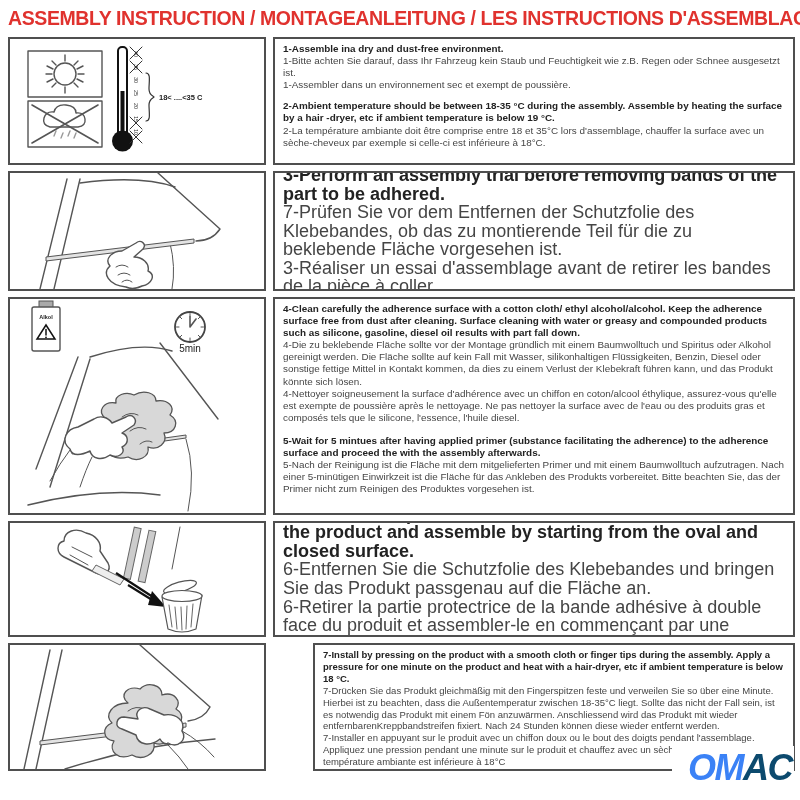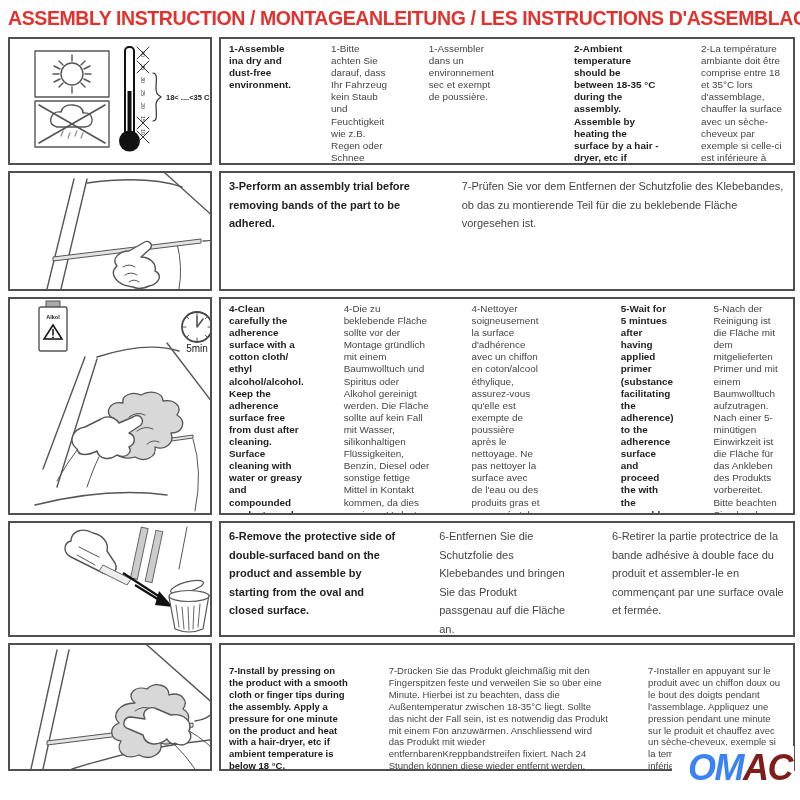--- a/index.html
+++ b/index.html
@@ -1,47 +1,47 @@
 <!DOCTYPE html>
 <html><head>
 <meta charset="utf-8">
 <style>
   html,body{margin:0;padding:0;background:#fff;}
   .page{width:800px;height:800px;position:relative;background:#fff;box-sizing:border-box;padding:0 5px 0 8px;overflow:hidden;
         font-family:"Liberation Sans", sans-serif;}
   .title{margin:0;padding:7px 0 7px 0;text-align:center;color:#E0322E;font-weight:bold;
          font-size:19.5px;letter-spacing:-0.4px;white-space:nowrap;}
   .row{display:flex;gap:7px;margin-bottom:6px;}
-  .cell-ill{width:204px;flex:none;border:2px solid #4f4f4f;background:#fff;box-sizing:border-box;overflow:hidden;padding-left:7px;}
+  .cell-ill{width:258px;flex:none;border:2px solid #4f4f4f;background:#fff;box-sizing:border-box;overflow:hidden;}
   .cell-ill svg{display:block;}
   .cell-text{flex:1;border:2px solid #4f4f4f;background:#fff;box-sizing:border-box;overflow:hidden;
-             padding:4px 8px;display:flex;flex-direction:row;gap:40px;}
+             padding:4px 8px;display:flex;flex-direction:column;}
   .cell-text p{margin:0;}
   .sm p{font-size:9.9px;line-height:12.1px;}
   .xs p{font-size:9.5px;line-height:11.9px;}
-  .md p{font-size:11px;line-height:18.6px;max-width:532px;}
+  .md p{font-size:18px;line-height:18.6px;max-width:532px;}
   .gap8{height:9px;flex:none;}
   .gap12{height:11px;flex:none;}
   .vcenter{justify-content:center;}
-  .pt12{padding-top:20px;}
+  .pt12{padding-top:4px;margin-left:40px;}
   .b{font-weight:bold;color:#222;}
   .r{color:#454545;}
   
   .ln{fill:none;stroke:#555;stroke-width:1.4;stroke-linecap:round;stroke-linejoin:round;}
   .ln2{fill:none;stroke:#444;stroke-width:1.8;stroke-linecap:round;}
   .fillw{fill:#fff;stroke:#555;stroke-width:1.4;stroke-linejoin:round;}
   .grayfill{fill:#d8d8d8;stroke:#555;stroke-width:1.3;stroke-linejoin:round;}
   .strip{fill:#e3e3e3;stroke:#555;stroke-width:1;}
   .tick-num{font-family:"Liberation Sans",sans-serif;font-size:5.5px;fill:#333;}
   .temp-label{font-family:"Liberation Sans",sans-serif;font-size:7.5px;font-weight:bold;fill:#222;}
   .svg-label{font-family:"Liberation Sans",sans-serif;fill:#222;}
   .logo{position:absolute;top:746px;right:6px;background:#fff;padding:2px 2px 6px 16px;
         font-weight:bold;font-style:italic;font-size:36px;letter-spacing:-1.5px;line-height:40px;}
   .logo-black{color:#3b82f6;}
-  .logo-red{color:#7f1d1d;}
+  .logo-red{color:#0c4a6e;}
 </style>
 </head>
 <body>
 
 <div class="page">
 
   <h1 class="title">ASSEMBLY INSTRUCTION / MONTAGEANLEITUNG / LES INSTRUCTIONS D'ASSEMBLAGE</h1>
 
   <div class="row" style="height:128px">
     <div class="cell-ill">
@@ -101,20 +101,21 @@
         <polygon class="strip" points="36,84 184,66 184,70 36,88"></polygon>
         <g>
           <path class="fillw" d="M116,114 C98,112 92,100 100,93 C94,86 102,78 112,78 L126,70 C131,66 137,71 133,76 L124,84 C132,84 140,90 138,98 C146,102 142,111 132,113 C126,116 120,116 116,114 Z"></path>
           <path class="ln" style="stroke-width:1" d="M106,94 q6,-4 12,0 M108,102 q6,-4 12,0 M112,109 q5,-4 10,0"></path>
         </g>
       </svg>
     </div>
     <div class="cell-text md vcenter">
       <p class="b">3-Perform an assembly trial before removing bands of the part to be adhered.</p>
       <p class="r">7-Prüfen Sie vor dem Entfernen der Schutzfolie des Klebebandes, ob das zu montierende Teil für die zu beklebende Fläche vorgesehen ist.</p>
+      <p class="r">3-Réaliser un essai d'assemblage avant de retirer les bandes de la pièce à coller</p>
     </div>
   </div>
 
   <div class="row" style="height:218px">
     <div class="cell-ill">
       <svg width="214" height="214" viewBox="0 0 214 214">
         <g>
           <rect x="29" y="2" width="14" height="7" style="fill:#aaa;stroke:#555;stroke-width:1"></rect>
           <rect x="22" y="8" width="28" height="44" rx="2" class="fillw"></rect>
           <text class="svg-label" x="36" y="20" text-anchor="middle" style="font-size:5.5px;font-weight:bold">Alkol</text>

